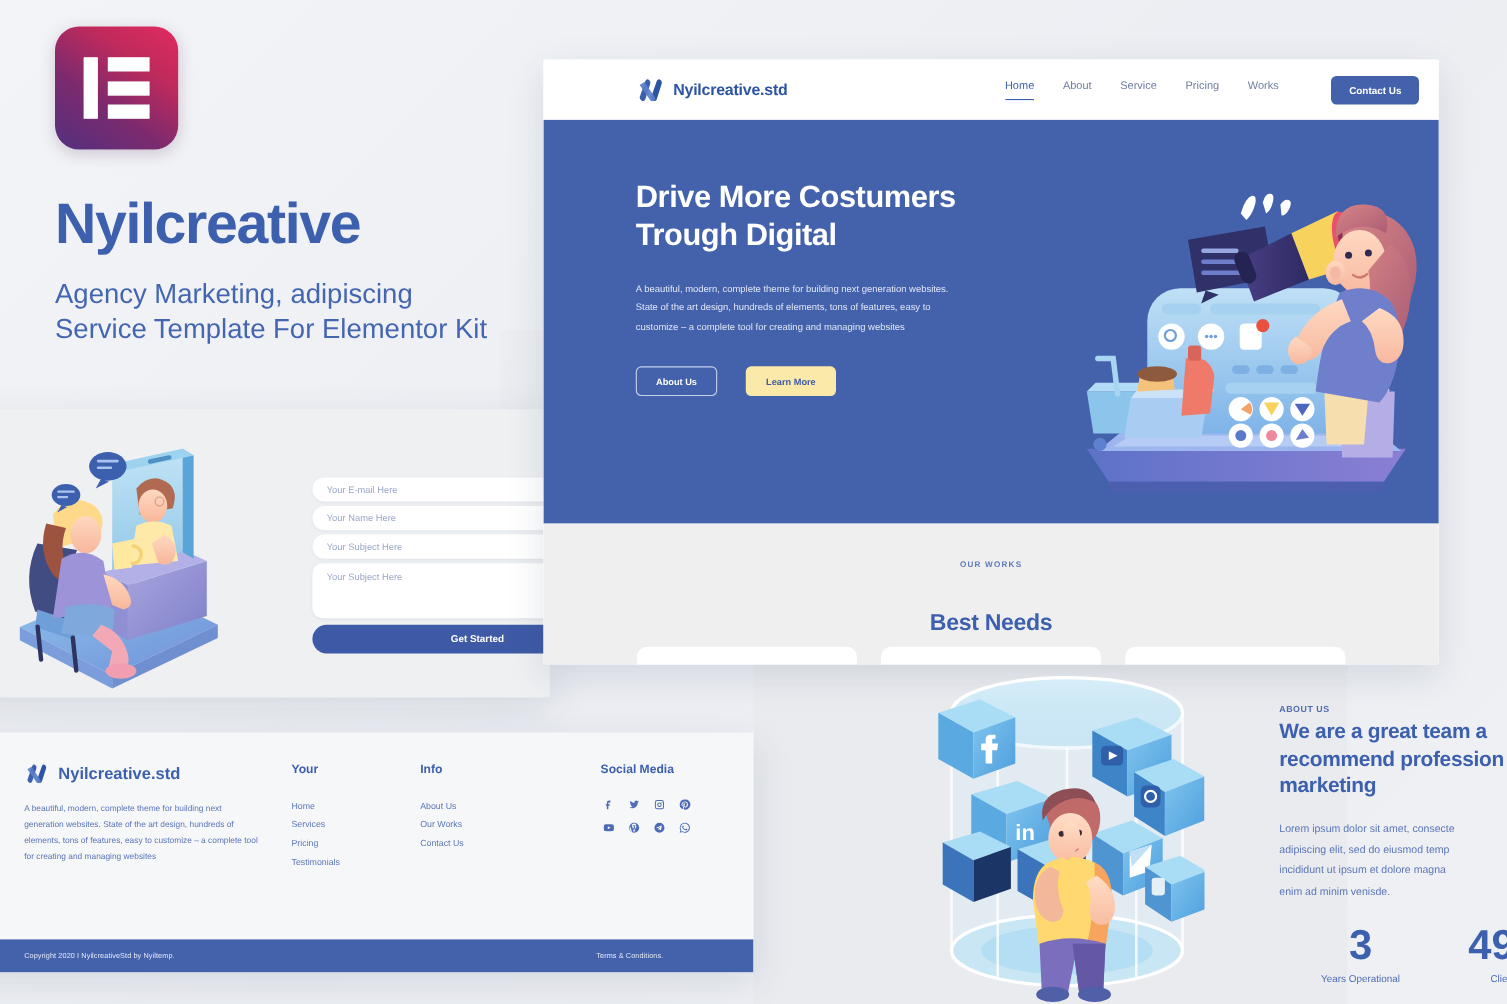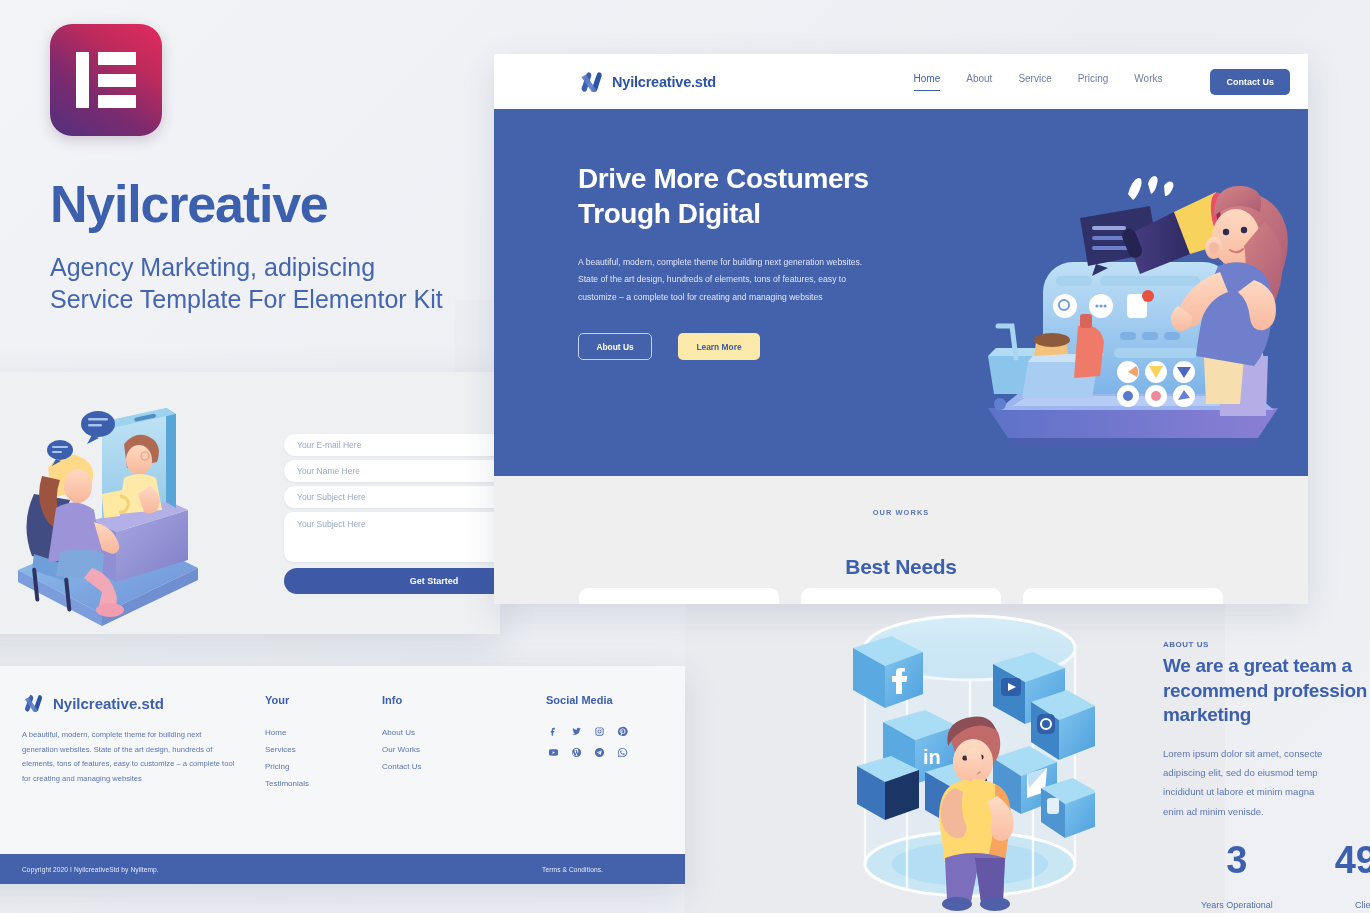--- a/index.html
+++ b/index.html
@@ -337,21 +337,21 @@
     padding-left: 38px;
   }
   .stat-num {
     font-size: 38px;
     font-weight: bold;
     color: #3c5fae;
     line-height: 1;
     text-align: center;
   }
   .stat-lbl {
-    margin-top: 21px;
+    margin-top: 6px;
     font-size: 9px;
     color: #4f6cb4;
     text-align: center;
   }
 
   
   .tint {
     position: absolute;
     background: #e8eaee;
   }
@@ -793,21 +793,21 @@
   <div class="about-block">
     <div class="about-kicker">ABOUT US</div>
     <div class="about-h2">
       <span>We are a great team a</span><br>
       <span>recommend profession</span><br>
       <span>marketing</span>
     </div>
     <div class="about-p">
       <span>Lorem ipsum dolor sit amet, consecte</span><br>
       <span>adipiscing elit, sed do eiusmod temp</span><br>
-      <span>incididunt ut labore et minim magna</span><br>
+      <span>incididunt ut ipsum et dolore magna</span><br>
       <span>enim ad minim venisde.</span>
     </div>
     <div class="about-stats">
       <div>
         <div class="stat-num">3</div>
         <div class="stat-lbl">Years Operational</div>
       </div>
       <div>
         <div class="stat-num">492</div>
         <div class="stat-lbl">Client</div>

